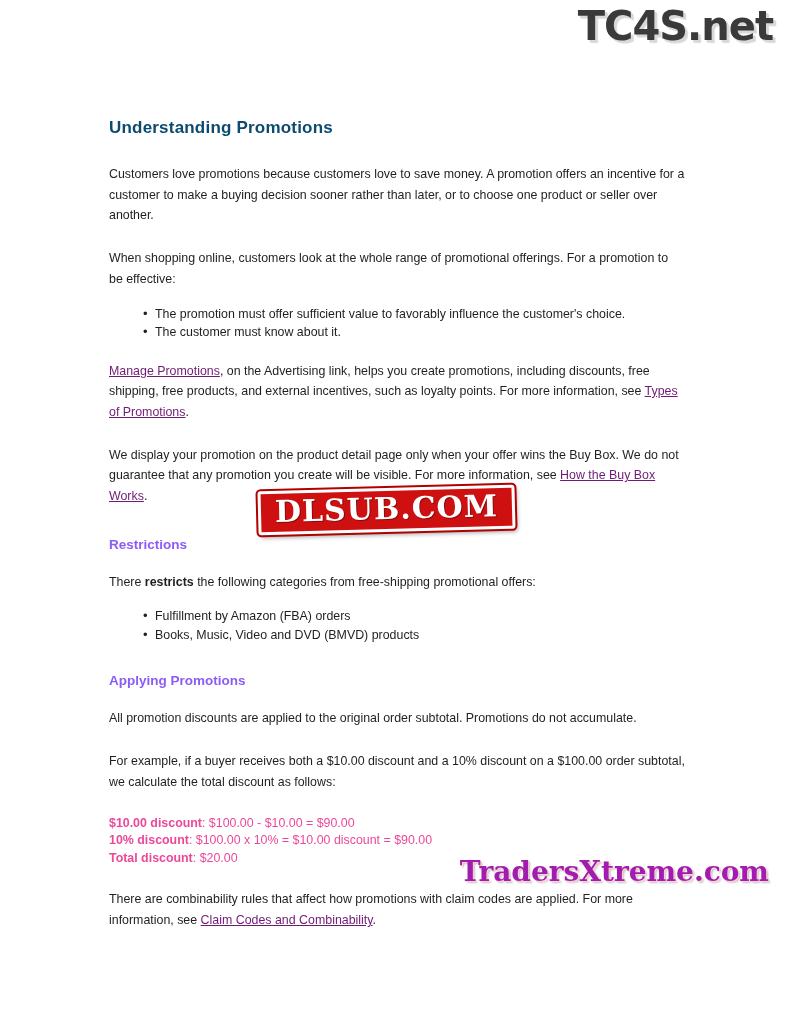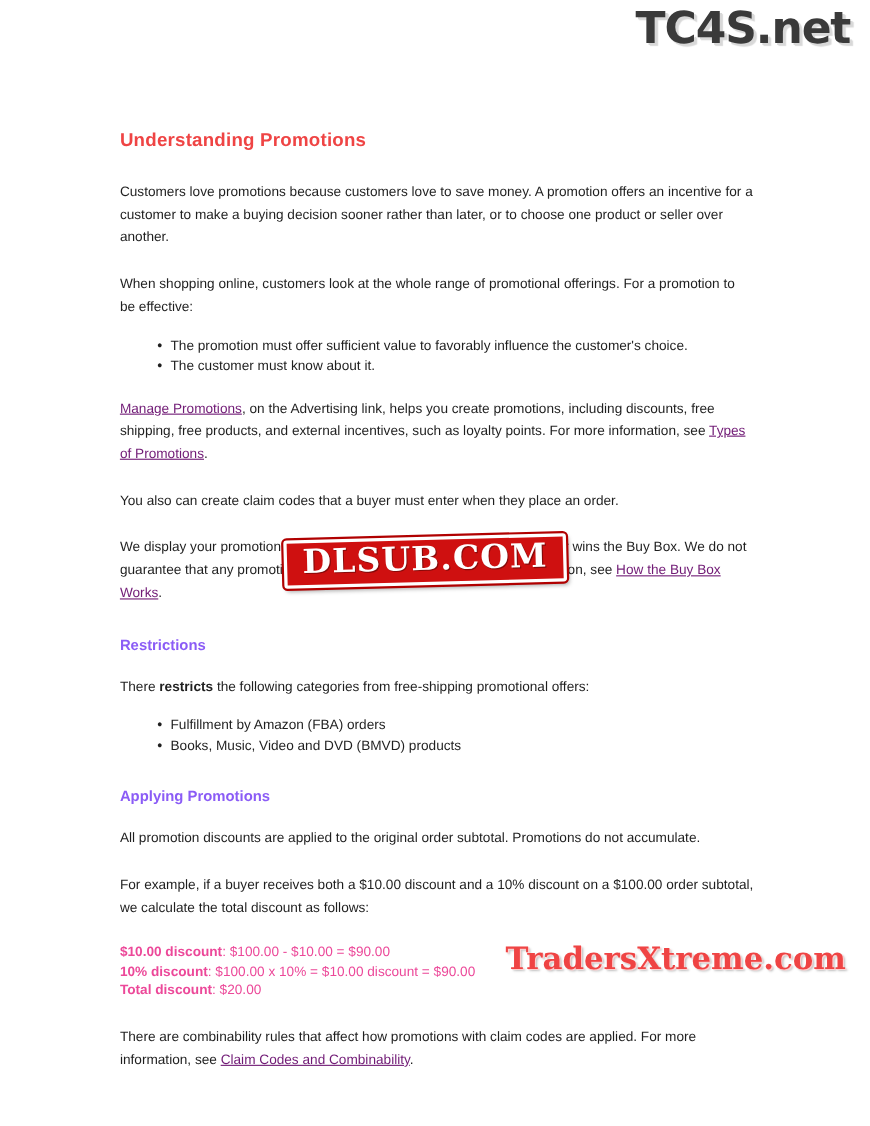--- a/index.html
+++ b/index.html
@@ -36,21 +36,21 @@
   }
 
   
   .bottom-logo {
     position: absolute;
     bottom: 18px;
     right: 22px;
     font-family: "DejaVu Serif", serif;
     font-size: 28px;
     font-weight: bold;
-    color: #ef4444;
+    color: #a21caf;
     text-shadow: 1px 1px 0 #ffd0d0, 2px 2px 2px rgba(0,0,0,0.25);
     line-height: 1;
     white-space: nowrap;
   }
 
   
   .stamp {
     position: absolute;
     left: 258px;
     top: 488px;
@@ -76,21 +76,21 @@
   .content {
     position: absolute;
     left: 109px;
     top: 118px;
     width: 576px;
   }
 
   h1.doc-title {
     font-size: 17px;
     font-weight: bold;
-    color: #ef4444;
+    color: #0c4a6e;
     margin: 0 0 26px 0;
     letter-spacing: 0.2px;
   }
   h2.section-title {
     font-size: 13.5px;
     font-weight: bold;
     color: #8b5cf6;
     margin: 30px 0 20px 0;
   }
   p.para {
@@ -148,21 +148,20 @@
 
     <p class="para">When shopping online, customers look at the whole range of promotional offerings. For a promotion to be effective:</p>
 
     <ul class="bullets">
       <li>The promotion must offer sufficient value to favorably influence the customer's choice.</li>
       <li>The customer must know about it.</li>
     </ul>
 
     <p class="para"><a class="doclink" href="#">Manage Promotions</a><span>, on the Advertising link, helps you create promotions, including discounts, free shipping, free products, and external incentives, such as loyalty points. For more information, see </span><a class="doclink" href="#">Types of Promotions</a><span>.</span></p>
 
-    <p class="para">You also can create claim codes that a buyer must enter when they place an order.</p>
 
     <p class="para"><span>We display your promotion on the product detail page only when your offer wins the Buy Box. We do not guarantee that any promotion you create will be visible. For more information, see </span><a class="doclink" href="#">How the Buy Box Works</a><span>.</span></p>
 
     <h2 class="section-title">Restrictions</h2>
 
     <p class="para"><span>There </span><span class="bold">restricts</span><span> the following categories from free-shipping promotional offers:</span></p>
 
     <ul class="bullets">
       <li>Fulfillment by Amazon (FBA) orders</li>
       <li>Books, Music, Video and DVD (BMVD) products</li>

